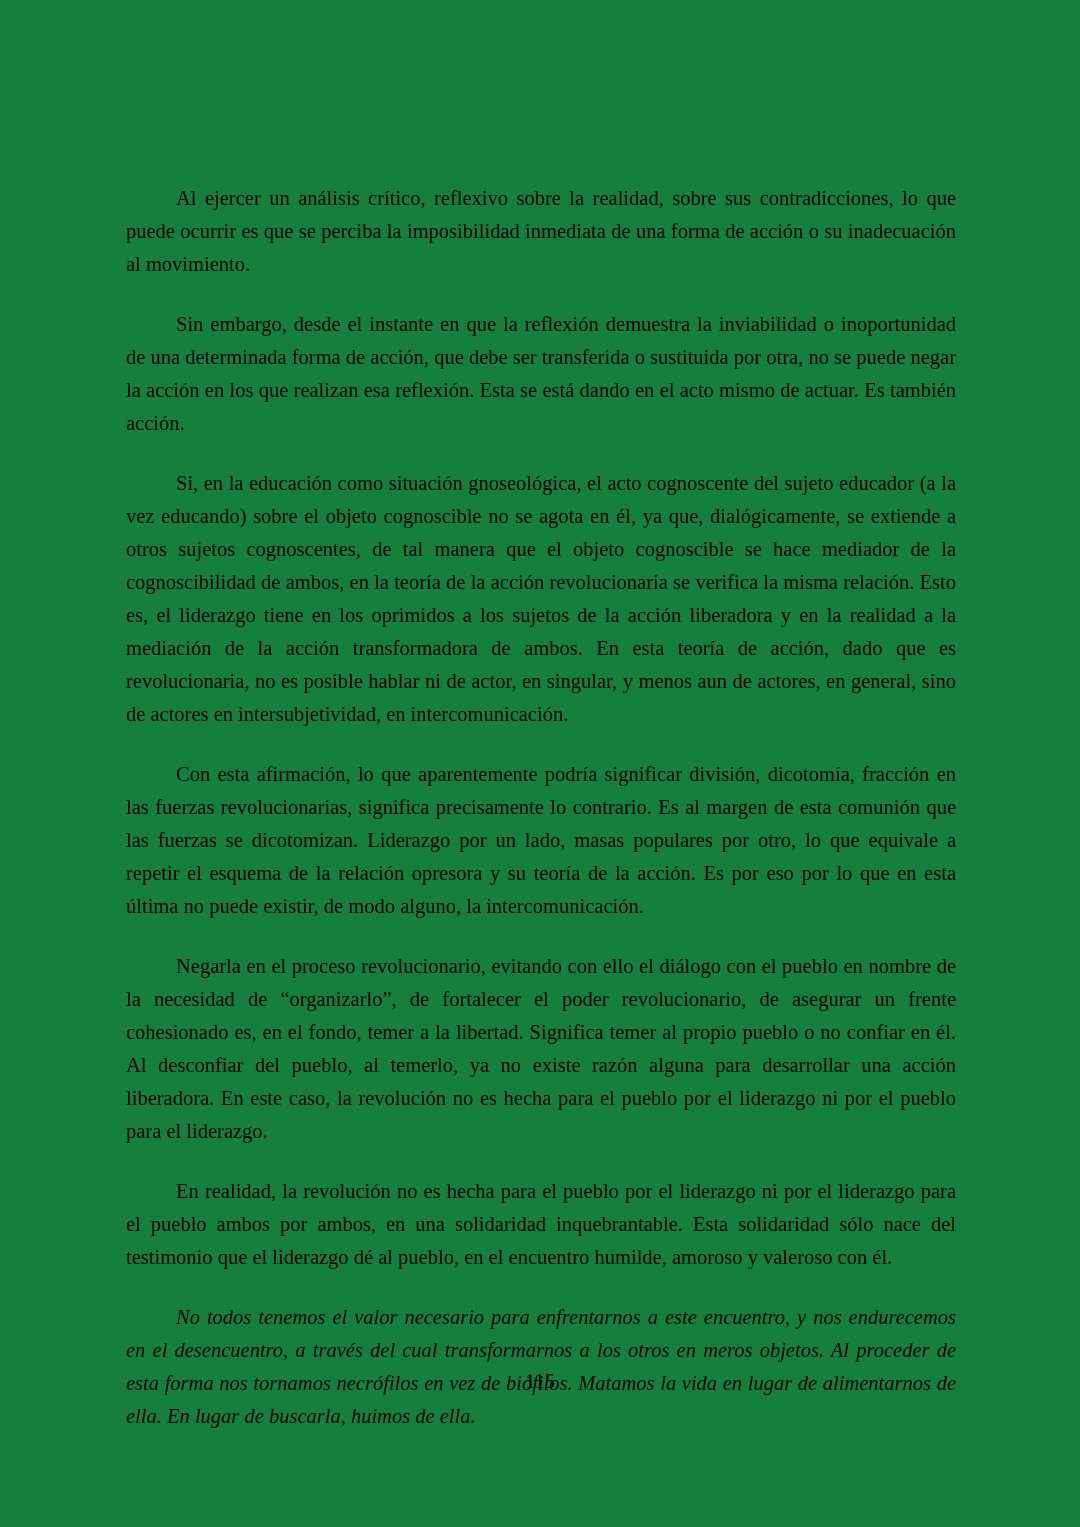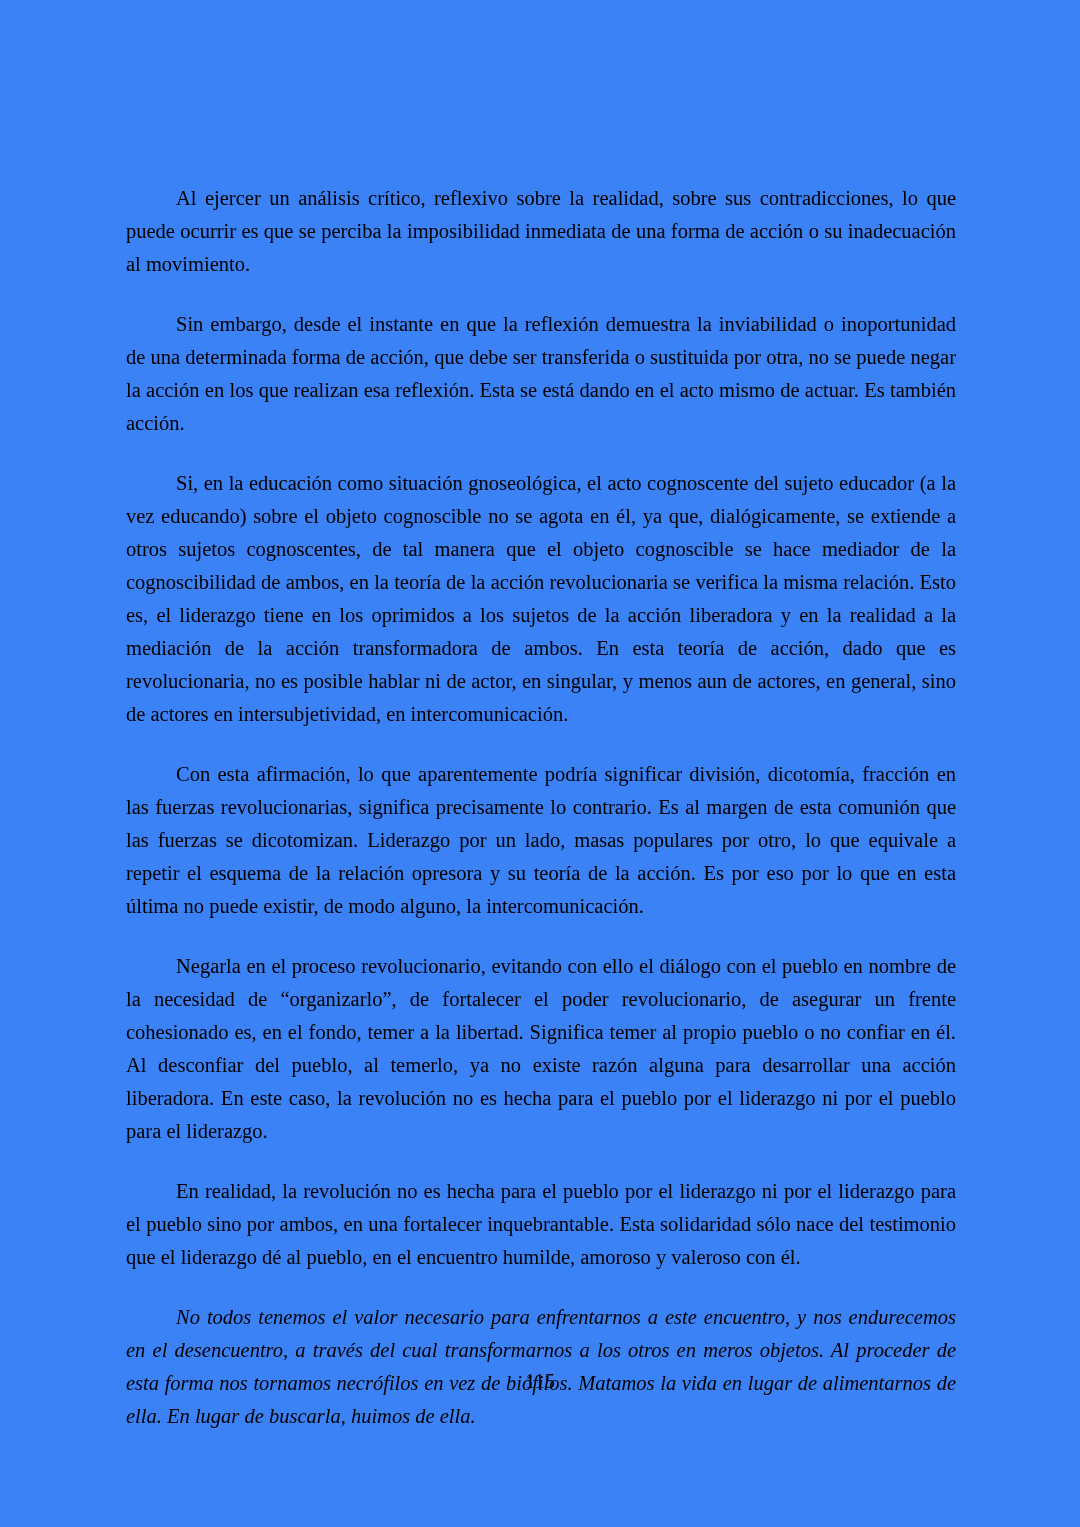--- a/index.html
+++ b/index.html
@@ -11,21 +11,21 @@
     width: 1080px;
     height: 1527px;
     font-family: "Liberation Serif", serif;
     color: #000000;
   }
   .page {
     position: relative;
     width: 1080px;
     height: 1527px;
     box-sizing: border-box;
-    background: #3b82f6;
+    background: #15803d;
   }
   .content {
     position: absolute;
     left: 126px;
     top: 182px;
     width: 830px;
   }
   .para {
     margin: 0 0 27px 0;
     font-size: 20.5px;
@@ -51,17 +51,17 @@
 </head>
 <body>
 
 <div class="page">
   <div class="content">
     <p class="para">Al ejercer un análisis crítico, reflexivo sobre la realidad, sobre sus contradicciones, lo que puede ocurrir es que se perciba la imposibilidad inmediata de una forma de acción o su inadecuación al movimiento.</p>
     <p class="para">Sin embargo, desde el instante en que la reflexión demuestra la inviabilidad o inoportunidad de una determinada forma de acción, que debe ser transferida o sustituida por otra, no se puede negar la acción en los que realizan esa reflexión. Esta se está dando en el acto mismo de actuar. Es también acción.</p>
     <p class="para">Si, en la educación como situación gnoseológica, el acto cognoscente del sujeto educador (a la vez educando) sobre el objeto cognoscible no se agota en él, ya que, dialógicamente, se extiende a otros sujetos cognoscentes, de tal manera que el objeto cognoscible se hace mediador de la cognoscibilidad de ambos, en la teoría de la acción revolucionaria se verifica la misma relación. Esto es, el liderazgo tiene en los oprimidos a los sujetos de la acción liberadora y en la realidad a la mediación de la acción transformadora de ambos. En esta teoría de acción, dado que es revolucionaria, no es posible hablar ni de actor, en singular, y menos aun de actores, en general, sino de actores en intersubjetividad, en intercomunicación.</p>
     <p class="para">Con esta afirmación, lo que aparentemente podría significar división, dicotomía, fracción en las fuerzas revolucionarias, significa precisamente lo contrario. Es al margen de esta comunión que las fuerzas se dicotomizan. Liderazgo por un lado, masas populares por otro, lo que equivale a repetir el esquema de la relación opresora y su teoría de la acción. Es por eso por lo que en esta última no puede existir, de modo alguno, la intercomunicación.</p>
     <p class="para">Negarla en el proceso revolucionario, evitando con ello el diálogo con el pueblo en nombre de la necesidad de “organizarlo”, de fortalecer el poder revolucionario, de asegurar un frente cohesionado es, en el fondo, temer a la libertad. Significa temer al propio pueblo o no confiar en él. Al desconfiar del pueblo, al temerlo, ya no existe razón alguna para desarrollar una acción liberadora. En este caso, la revolución no es hecha para el pueblo por el liderazgo ni por el pueblo para el liderazgo.</p>
-    <p class="para">En realidad, la revolución no es hecha para el pueblo por el liderazgo ni por el liderazgo para el pueblo sino por ambos, en una fortalecer inquebrantable. Esta solidaridad sólo nace del testimonio que el liderazgo dé al pueblo, en el encuentro humilde, amoroso y valeroso con él.</p>
+    <p class="para">En realidad, la revolución no es hecha para el pueblo por el liderazgo ni por el liderazgo para el pueblo ambos por ambos, en una solidaridad inquebrantable. Esta solidaridad sólo nace del testimonio que el liderazgo dé al pueblo, en el encuentro humilde, amoroso y valeroso con él.</p>
     <p class="para">No todos tenemos el valor necesario para enfrentarnos a este encuentro, y nos endurecemos en el desencuentro, a través del cual transformarnos a los otros en meros objetos. Al proceder de esta forma nos tornamos necrófilos en vez de biófilos. Matamos la vida en lugar de alimentarnos de ella. En lugar de buscarla, huimos de ella.</p>
   </div>
   <div class="page-number">115</div>
 </div>
 
 </body></html>

